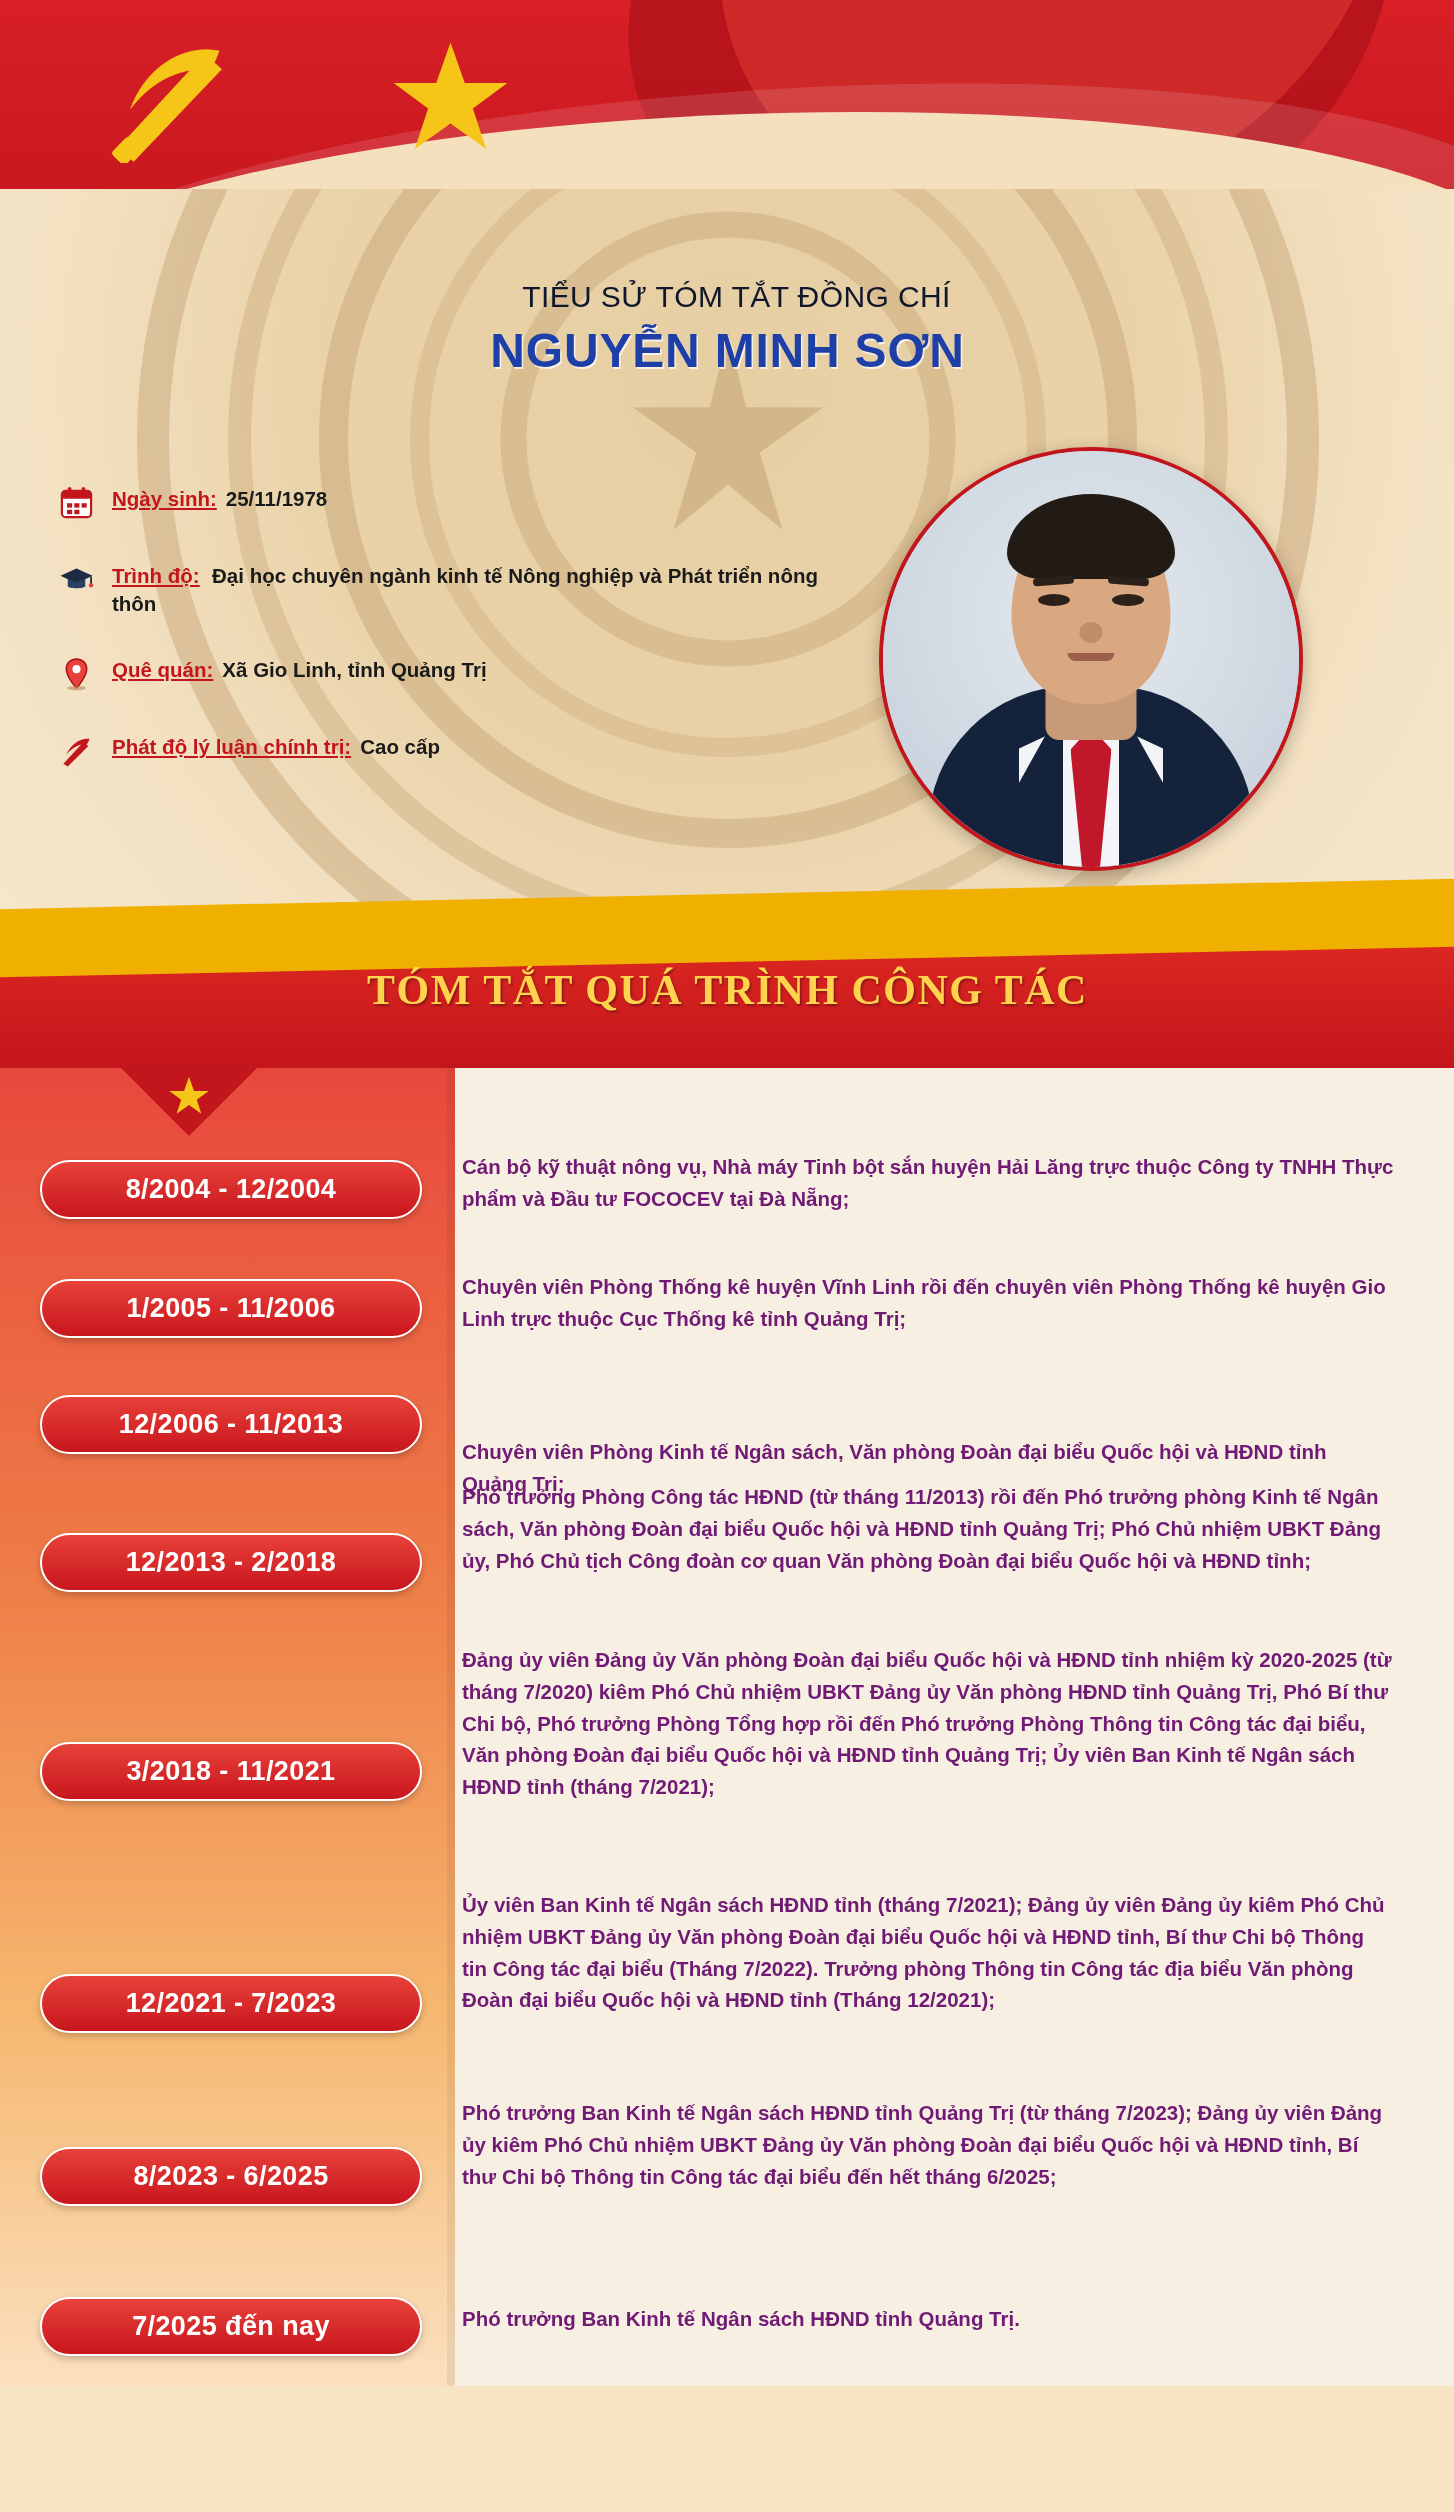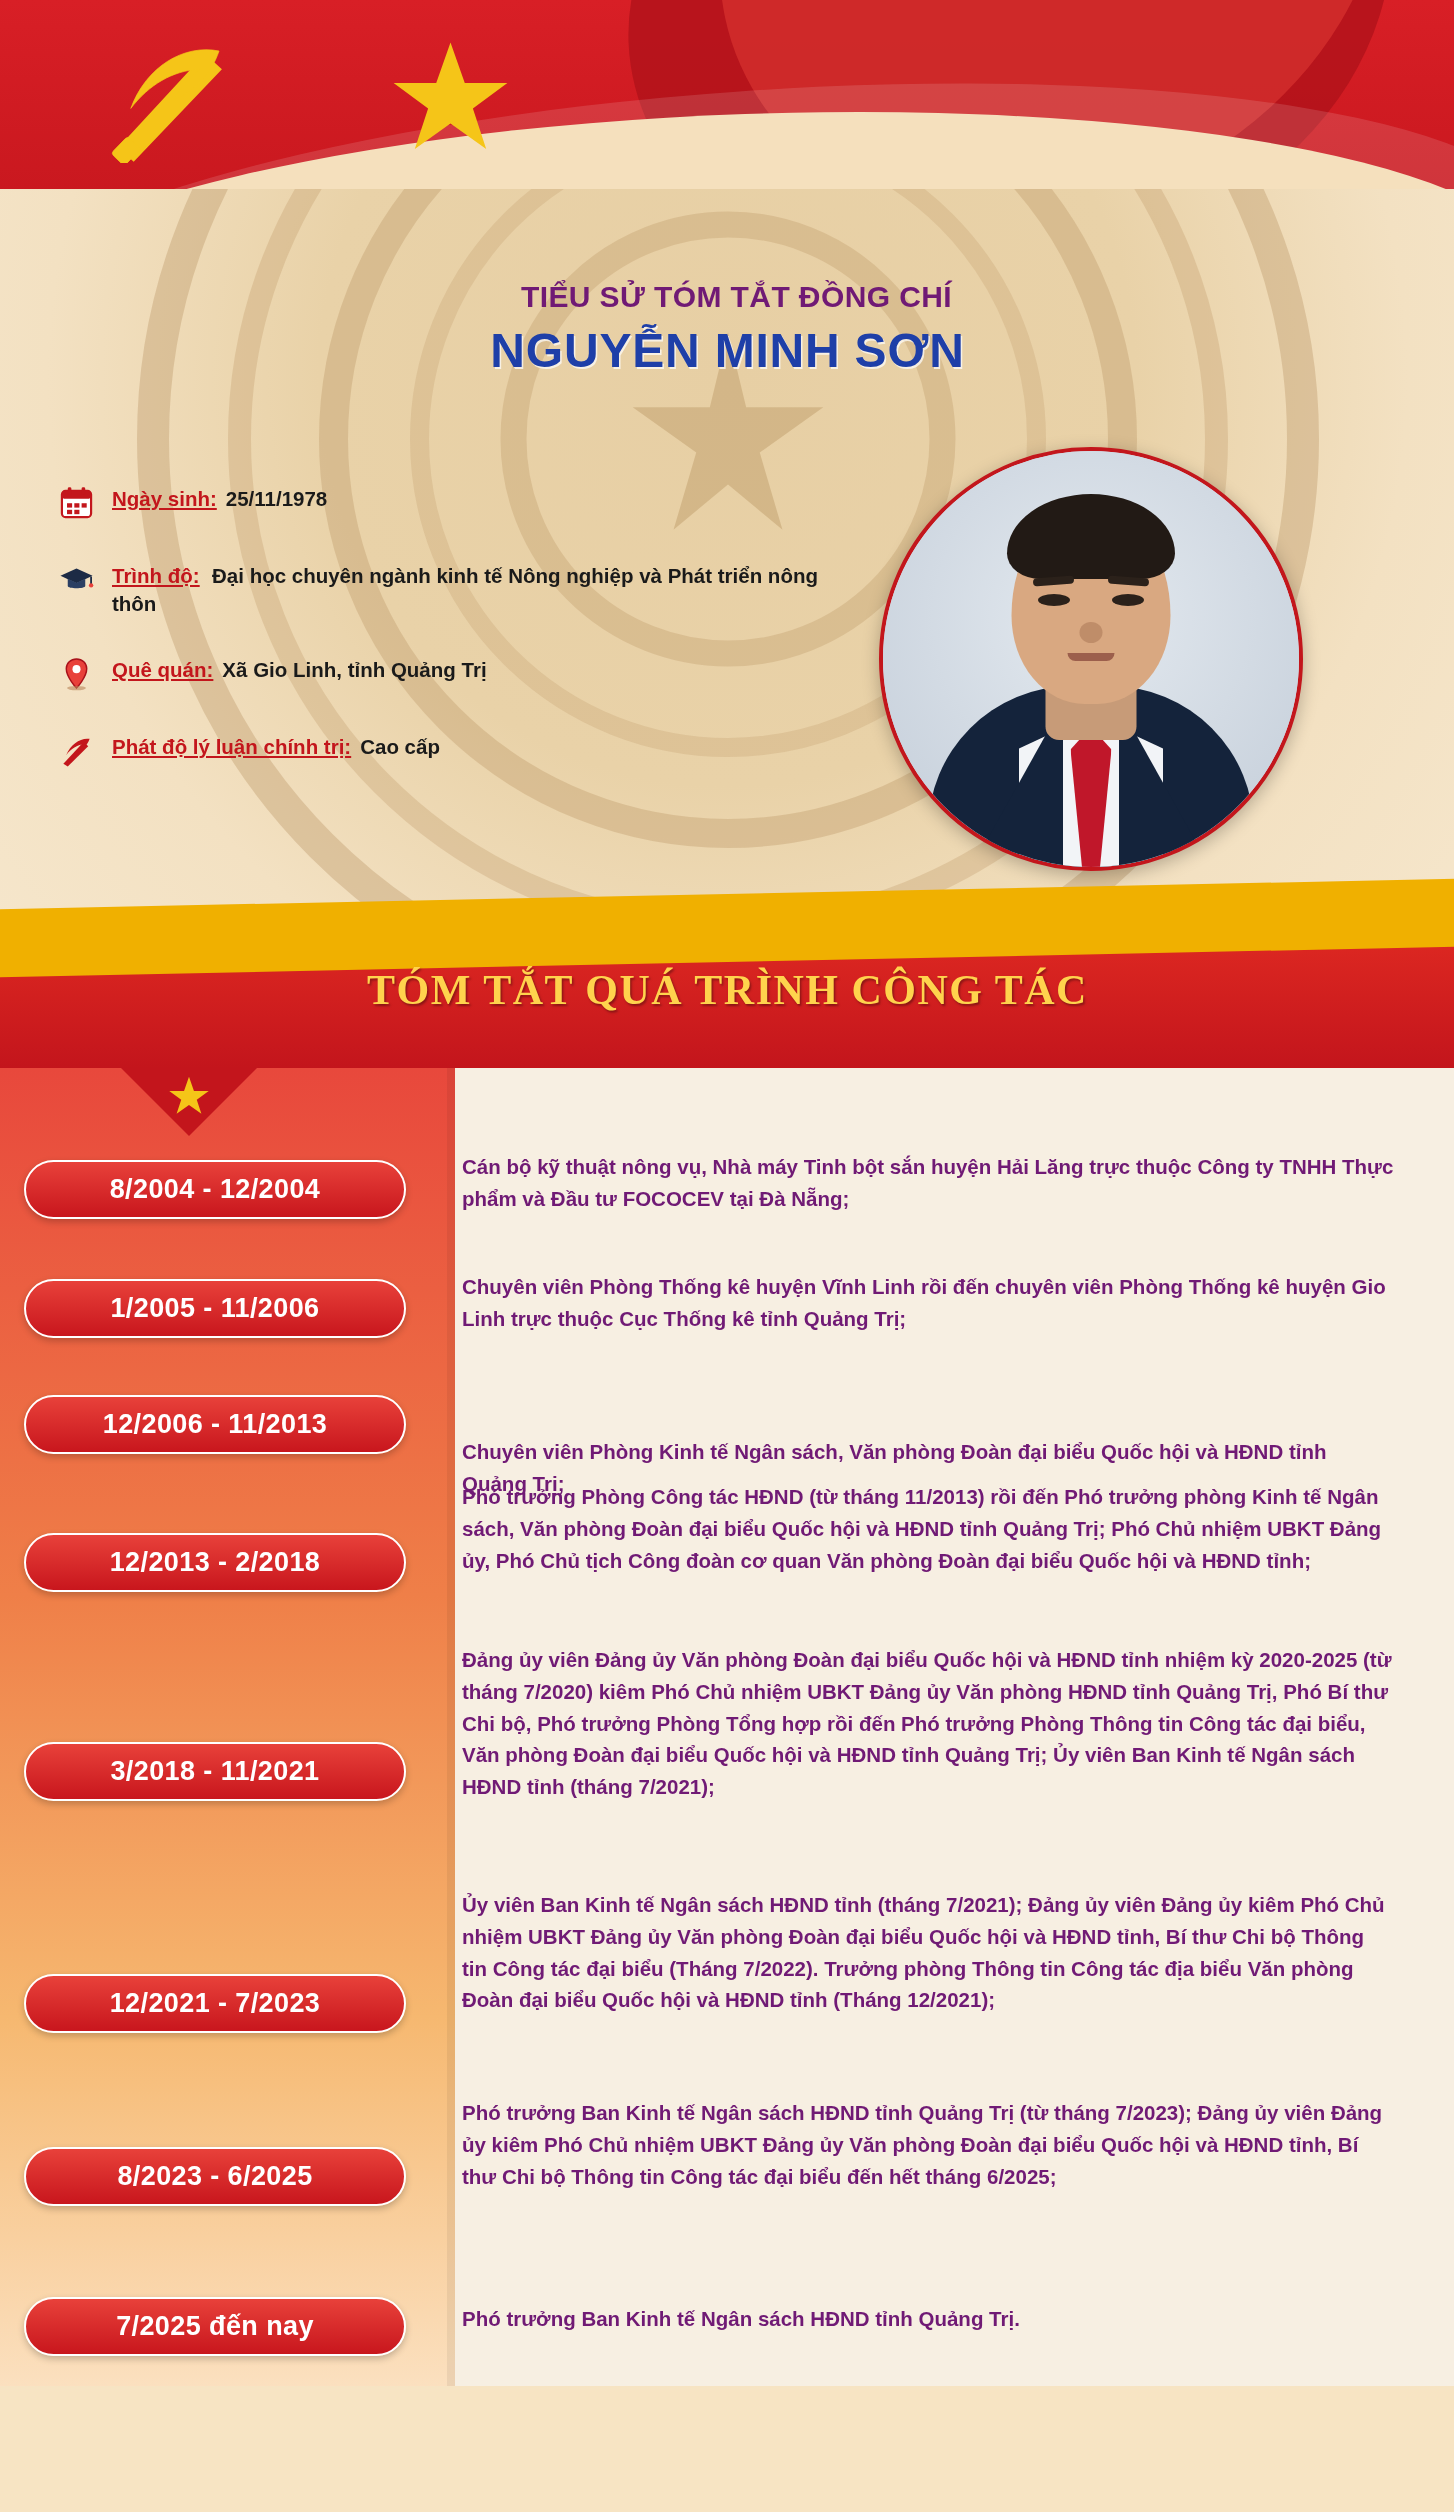--- a/index.html
+++ b/index.html
@@ -106,22 +106,22 @@
 
   
   .title-wrap {
     position: absolute;
     left: 0; top: 280px;
     width: 1455px;
     text-align: center;
   }
   .title-small {
     font-size: 30px;
-    font-weight: bold;
-    color: #701a75;
+    font-weight: normal;
+    color: #0f172a;
     letter-spacing: 0.4px;
     font-family: "Liberation Sans", sans-serif;
     padding-left: 18px;
   }
   .title-big {
     margin-top: 9px;
     font-size: 48px;
     font-weight: bold;
     color: #1e3fa8;
     letter-spacing: 0.8px;
@@ -310,21 +310,21 @@
   }
   .tl-rightbg {
     position: absolute;
     left: 455px; top: 0;
     width: 1000px; height: 1318px;
     background: #f7efe2;
   }
 
   .pill {
     position: absolute;
-    left: 24px;
+    left: 40px;
     width: 382px; height: 59px;
     background: linear-gradient(180deg,#e8413a 0%, #c8161d 100%);
     border-radius: 30px;
     border: 2.3px solid #ffffff;
     box-shadow: 0 3px 7.6px rgba(0,0,0,.22);
     color: #fff;
     font-size: 27px;
     font-weight: bold;
     display: flex;
     align-items: center;

